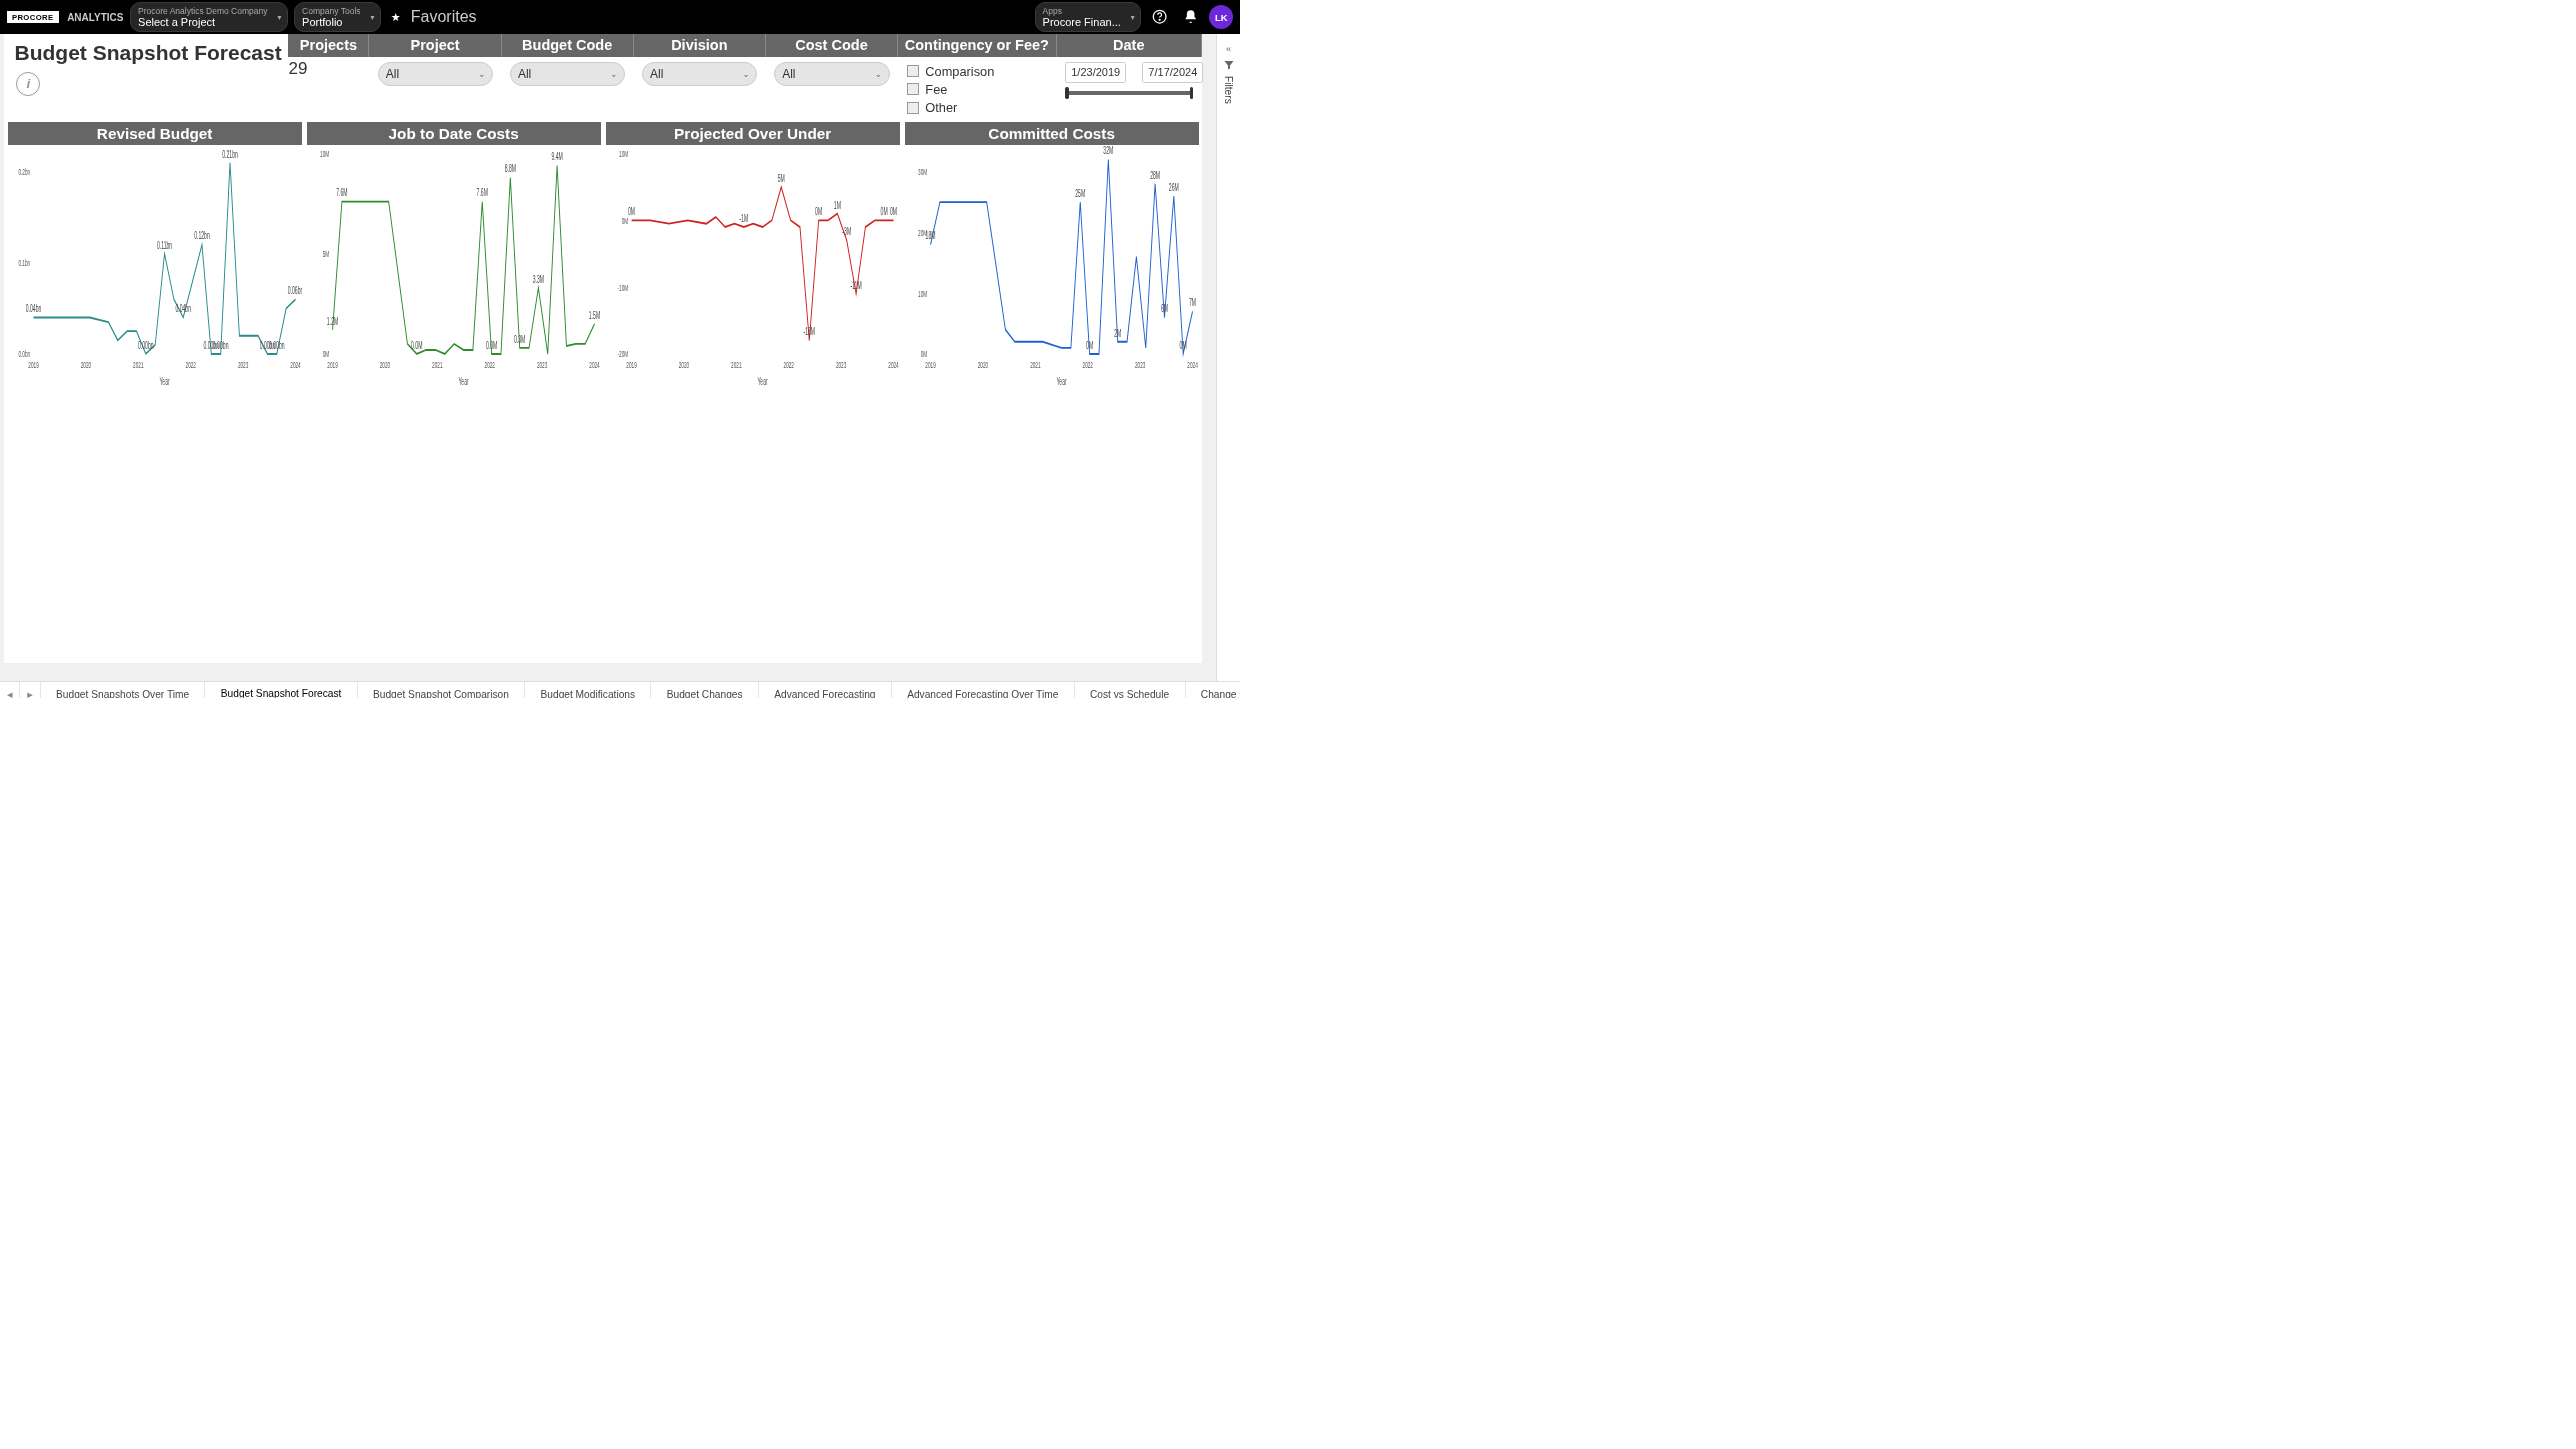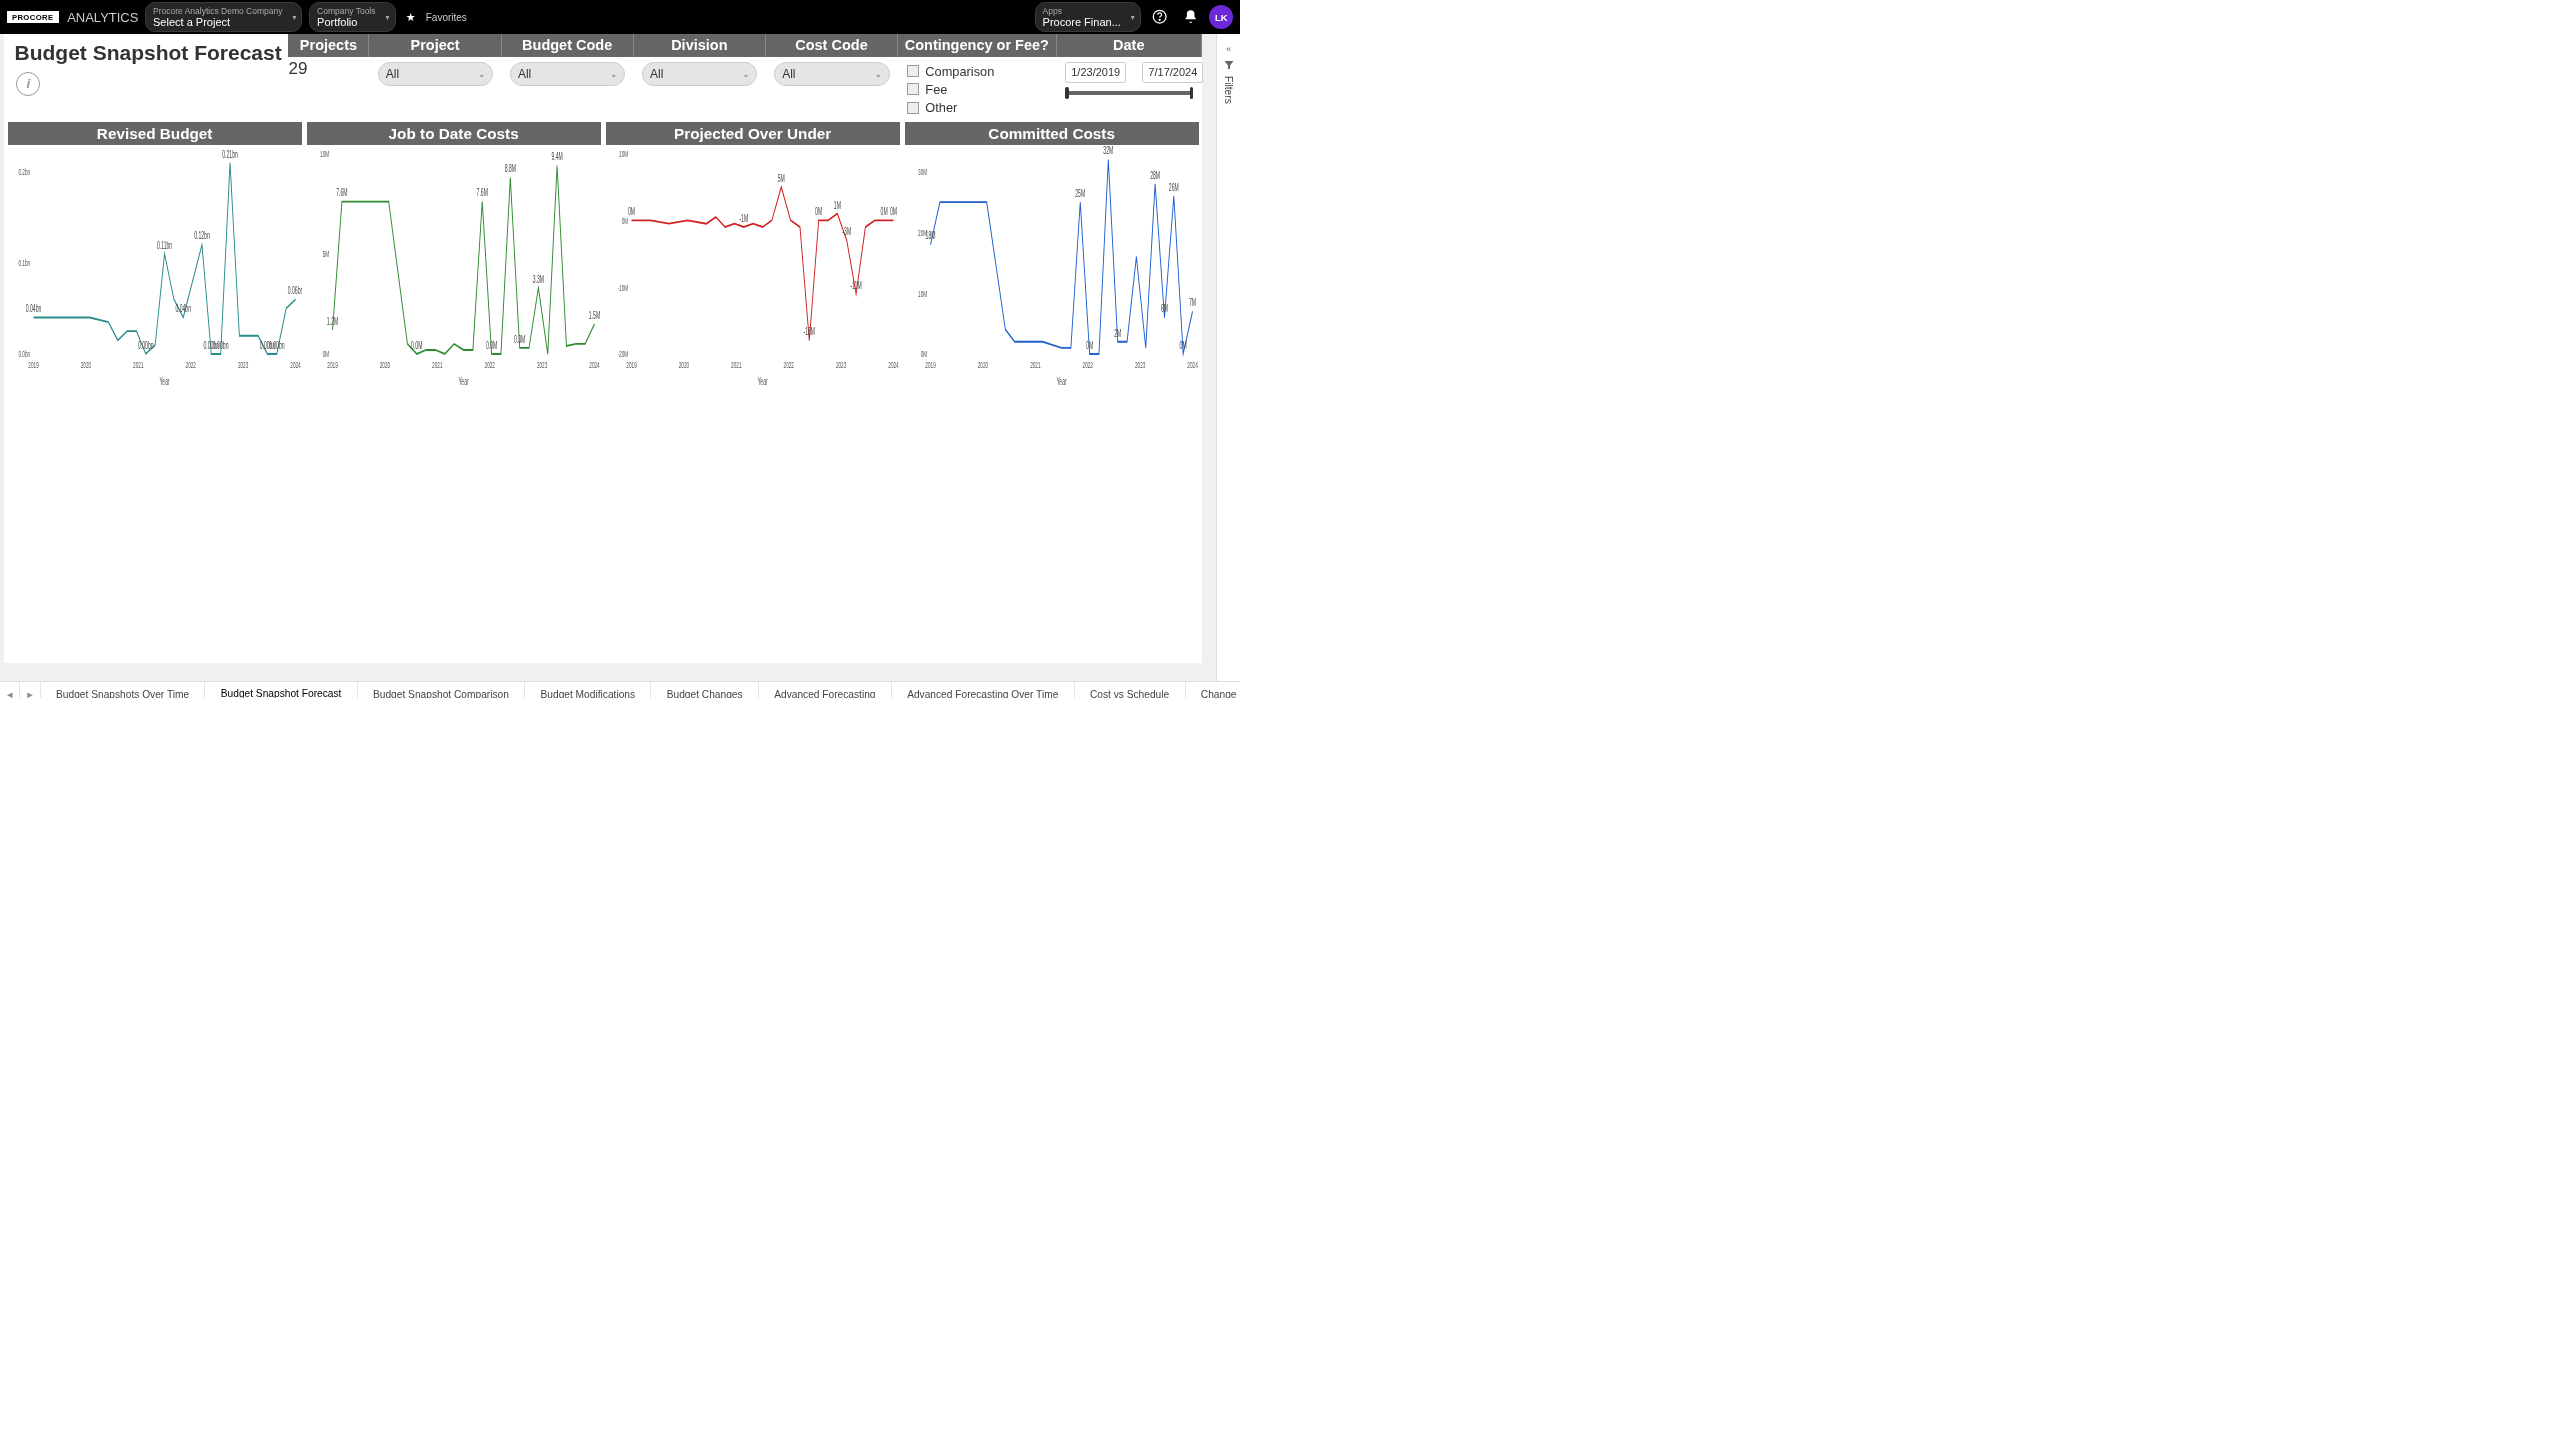--- a/index.html
+++ b/index.html
@@ -1,25 +1,25 @@
 <!DOCTYPE html>
 <html style="font-size:13.6px"><head>
 <meta charset="utf-8">
 <style>
 * { box-sizing: border-box; margin: 0; padding: 0; }
 body { font-family: "Segoe UI", Arial, sans-serif; font-size: 11px; background: #fff; color: #333; overflow: hidden; width: 1240px; height: 698px; }
 .topbar { background: #000; height: 34px; display: flex; align-items: center; padding: 0 6.8px; color: #fff; gap: 6.8px; }
 .logo { background: #fff; color: #000; padding: 1.7px 5.1px; font-weight: bold; font-size: 7.7px; letter-spacing: 0.4px; }
-.logo-sub { font-size: 13px; color: #ccc; margin-left: 1.7px; }
+.logo-sub { font-size: 10px; color: #ccc; margin-left: 1.7px; font-weight: bold; }
 .dd { background: #262626; border: 0.9px solid #3a3a3a; border-radius: 10px; padding: 2.6px 19px 2.6px 6.8px; position: relative; min-width: 128px; }
 .dd .lbl { font-size: 8.5px; color: #aaa; }
 .dd .val { font-size: 11px; color: #fff; }
 .dd .caret { position: absolute; right: 5.1px; top: 50%; transform: translateY(-50%); font-size: 7.7px; color: #aaa; }
 .star { color: #fff; font-size: 11px; margin: 0 3.4px; }
-.fav-lbl { font-size: 10px; color: #ccc; }
+.fav-lbl { font-size: 16px; color: #ccc; }
 .spacer { flex: 1; }
 .app-dd { min-width: 85px; }
 .icon-btn { width: 24px; height: 24px; display: flex; align-items: center; justify-content: center; color: #fff; cursor: pointer; }
 .avatar { width: 24px; height: 24px; border-radius: 50%; background: #6d28d9; display: flex; align-items: center; justify-content: center; font-size: 9.4px; font-weight: bold; }
 .main { position: relative; height: 647px; background: #f0f0f0; padding: 0 38px 0 4.3px; }
 .filters-tab { position: absolute; right: 0; top: 0; width: 24px; height: 100%; background: #fff; border-left: 0.9px solid #ddd; display: flex; flex-direction: column; align-items: center; padding-top: 8.5px; gap: 5.1px; }
 .filters-tab .chev { font-size: 9.4px; color: #666; }
 .filters-tab .txt { writing-mode: vertical-rl; font-size: 10.2px; color: #444; }
 .report { background: #fff; }
 .title-row { display: flex; align-items: flex-start; }

